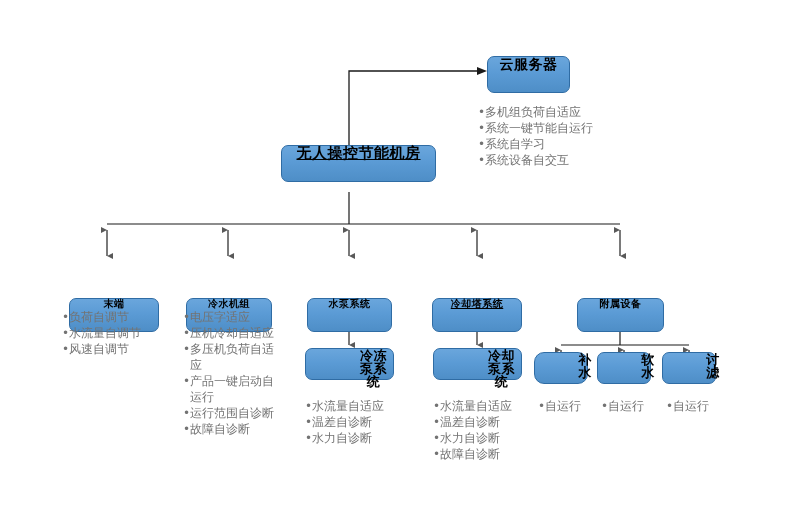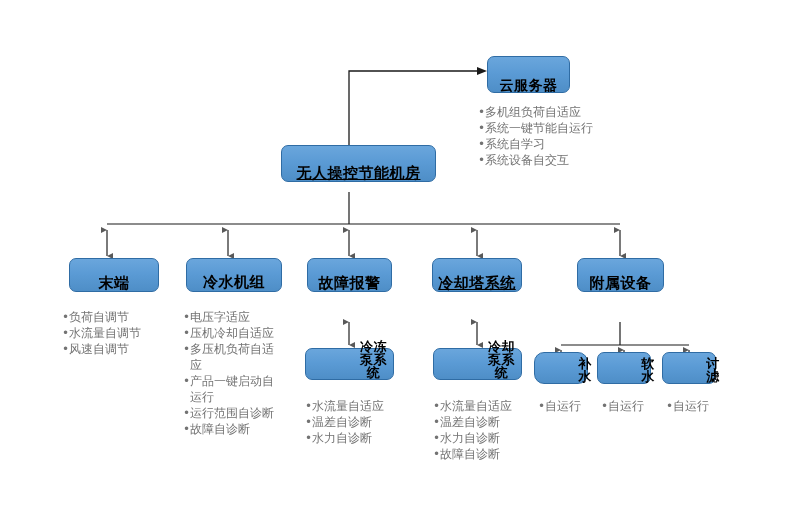--- a/index.html
+++ b/index.html
@@ -30,29 +30,29 @@
   .node {
     position: absolute;
     box-sizing: border-box;
     background: #5b9bd5;
     background: linear-gradient(180deg, #6aa6dc 0%, #5b9bd5 45%, #4e8ec7 100%);
     border: 1px solid #2f6ca4;
     border-radius: 7px;
     color: #000000;
     font-weight: bold;
     display: flex;
-    align-items: flex-end;
+    align-items: flex-start;
     justify-content: center;
     letter-spacing: 0.5px;
     text-align: center;
     line-height: 1;
   }
   .node.lvl1 { font-size: 15px; }
   .node.lvl2 { font-size: 14px; }
-  .node.lvl3 { font-size: 15px; }
+  .node.lvl3 { font-size: 10px; margin-top: 40px; }
   .node.lvl4 { font-size: 13px; padding-left: 48px; }
   .bullets {
     position: absolute;
     font-size: 12px;
     color: #737373;
     line-height: 16px;
     white-space: normal;
   }
   .bullets .bi {
     display: block;
@@ -159,34 +159,34 @@
 
   <div class="node lvl3" style="left:69px; top:258px; width:90px; height:34px;">
     <span>末端</span>
   </div>
   <div class="bullets" style="left:62px; top:309px; width:110px;">
     <span class="bi">负荷自调节</span>
     <span class="bi">水流量自调节</span>
     <span class="bi">风速自调节</span>
   </div>
 
-  <div class="node lvl3" style="left:186px; top:258px; width:96px; height:34px;font-family:Liberation Mono, monospace;">
+  <div class="node lvl3" style="left:186px; top:258px; width:86px; height:34px;">
     <span>冷水机组</span>
   </div>
   <div class="bullets" style="left:183px; top:309px; width:97px;">
     <span class="bi">电压字适应</span>
     <span class="bi">压机冷却自适应</span>
     <span class="bi">多压机负荷自适应</span>
     <span class="bi">产品一键启动自运行</span>
     <span class="bi">运行范围自诊断</span>
     <span class="bi">故障自诊断</span>
   </div>
 
   <div class="node lvl3" style="left:307px; top:258px; width:85px; height:34px;">
-    <span>故障报警</span>
+    <span>水泵系统</span>
   </div>
   <div class="node lvl4" style="left:305px; top:348px; width:89px; height:32px;">
     <span>冷冻泵系统</span>
   </div>
   <div class="bullets" style="left:305px; top:398px; width:110px;">
     <span class="bi">水流量自适应</span>
     <span class="bi">温差自诊断</span>
     <span class="bi">水力自诊断</span>
   </div>
 

